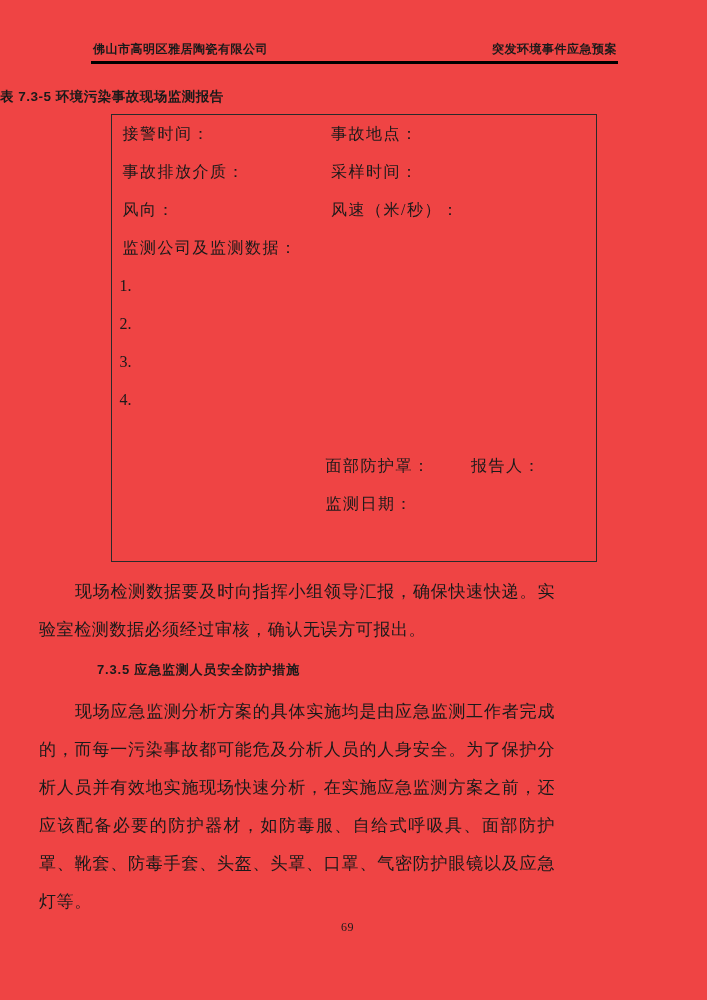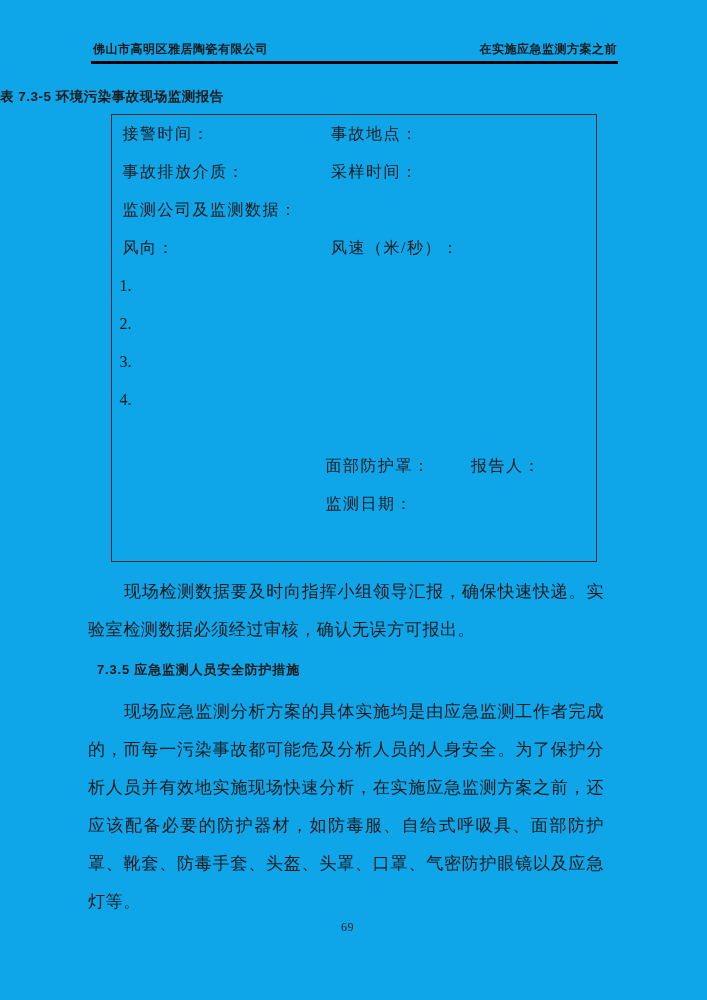--- a/index.html
+++ b/index.html
@@ -2,21 +2,21 @@
 <html><head>
 <meta charset="utf-8">
 <style>
   * { margin: 0; padding: 0; box-sizing: border-box; }
   html, body { background: #ffffff; }
   .page {
     position: relative;
     width: 707px;
     height: 1000px;
     margin: 0 auto;
-    background: #0ea5e9;
+    background: #ef4444;
     color: #1a1a1a;
     font-family: "Liberation Serif", "DejaVu Serif", serif;
     overflow: hidden;
   }
   
   .header {
     margin: 42px 90px 0 93px;
     display: flex;
     justify-content: space-between;
     align-items: flex-end;
@@ -54,21 +54,21 @@
   .trow.info { padding-left: 11px; }
   .cell-l { display: inline-block; width: 203px; }
   .trow.datalabel { padding-left: 11px; }
   .trow.numline { padding-left: 8px; letter-spacing: 0; }
   .spacer { height: 28px; }
   .trow.sig { padding-left: 214px; }
   .sig-l { display: inline-block; width: 140px; }
   
   .bodytext {
     width: 516px;
-    margin-left: 88px;
+    margin-left: 39px;
     font-size: 17px;
     letter-spacing: 0.6px;
     line-height: 38px;
     text-align: justify;
     text-justify: inter-character;
     text-indent: 36px;
   }
   .p1 { margin-top: 0; }
   .section-heading {
     width: 516px;
@@ -90,42 +90,42 @@
     letter-spacing: 0.5px;
   }
 </style>
 </head>
 <body>
 
 <div class="page">
 
   <div class="header">
     <span>佛山市高明区雅居陶瓷有限公司</span>
-    <span>在实施应急监测方案之前</span>
+    <span>突发环境事件应急预案</span>
   </div>
   <div class="header-rule"></div>
 
   <div class="table-title">表 7.3-5 环境污染事故现场监测报告</div>
 
   <div class="form-box">
 
     <div class="trow info">
       <span class="cell-l">接警时间：</span>
       <span class="cell-r">事故地点：</span>
     </div>
     <div class="trow info">
       <span class="cell-l">事故排放介质：</span>
       <span class="cell-r">采样时间：</span>
     </div>
-    <div class="trow datalabel">监测公司及监测数据：</div>
-
     <div class="trow info">
       <span class="cell-l">风向：</span>
       <span class="cell-r">风速（米/秒）：</span>
     </div>
+
+    <div class="trow datalabel">监测公司及监测数据：</div>
 
     <div class="trow numline">1.</div>
     <div class="trow numline">2.</div>
     <div class="trow numline">3.</div>
     <div class="trow numline">4.</div>
 
     <div class="spacer"></div>
 
     <div class="trow sig">
       <span class="sig-l">面部防护罩：</span>

